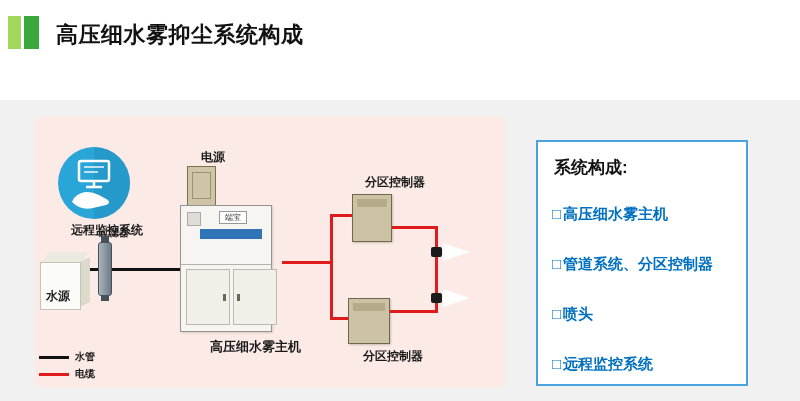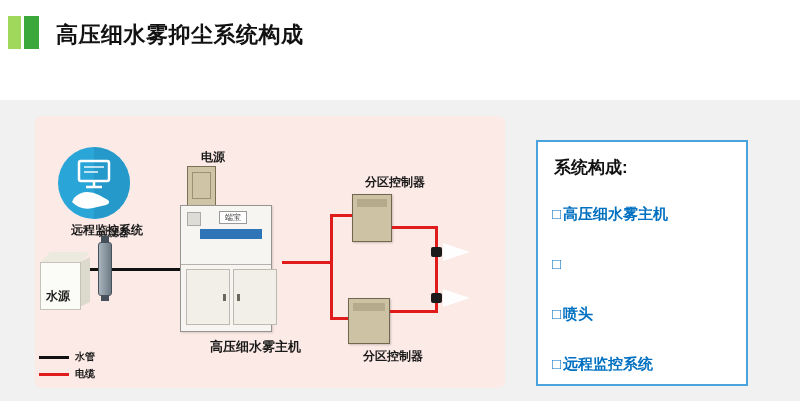--- a/index.html
+++ b/index.html
@@ -221,20 +221,21 @@
 
 <div class="side-panel">
   <div class="side-heading">系统构成:</div>
 
   <div class="side-item">
     <span class="bullet">□</span>
     <span>高压细水雾主机</span>
   </div>
   <div class="side-item">
     <span class="bullet">□</span>
+    <span>管道系统、分区控制器</span>
   </div>
   <div class="side-item">
     <span class="bullet">□</span>
     <span>喷头</span>
   </div>
   <div class="side-item">
     <span class="bullet">□</span>
     <span>远程监控系统</span>
   </div>
 </div>

